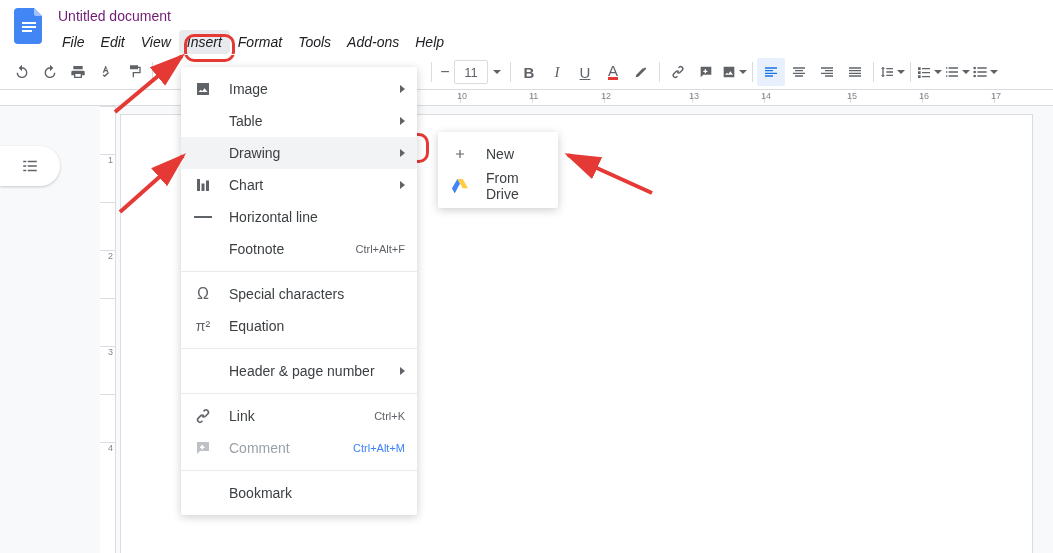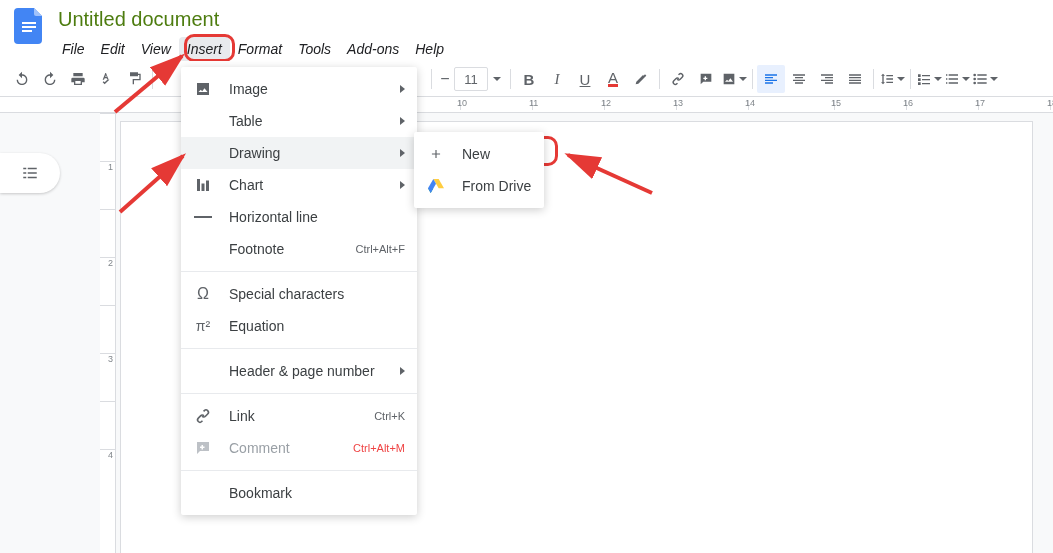--- a/index.html
+++ b/index.html
@@ -1,21 +1,21 @@
 <!DOCTYPE html>
 <html><head>
 <meta charset="utf-8">
 <style>
   * { box-sizing: border-box; margin: 0; padding: 0; font-family: Arial, "Helvetica Neue", sans-serif; }
   body { background: #fff; width: 1053px; height: 553px; overflow: hidden; position: relative; color: #3c4043; }
   
   .appbar { display: flex; align-items: flex-start; padding: 6px 8px 0 8px; }
   .logo { width: 40px; height: 40px; display: flex; align-items: center; justify-content: center; cursor: pointer; }
   .titlewrap { display: flex; flex-direction: column; padding-left: 6px; }
-  .doc-title { font-size: 20px; color: #4d7c0f; padding: 2px 4px; }
+  .doc-title { font-size: 14px; color: #701a75; padding: 2px 4px; }
   .menubar { display: flex; gap: 0; padding-top: 4px; font-size: 14px; color: #202124; }
   .menubar .mitem { padding: 4px 8px; border-radius: 4px; cursor: pointer; position: relative; font-style: italic; }
   .menubar .mitem.active { background: #e8eaed; }
   .annotate-red { border: 3px solid #e53935; border-radius: 10px; position: absolute; pointer-events: none; }
   
   .toolbar { height: 36px; border-top: 1px solid #fff; border-bottom: 1px solid #dadce0; display: flex; align-items: center; padding: 0 8px; gap: 0; position: relative; }
   .tbtn { width: 28px; height: 28px; display: flex; align-items: center; justify-content: center; color: #5f6368; cursor: pointer; border-radius: 2px; }
   .tbtn.sel { background: #e8f0fe; color: #1a73e8; }
   .tsep { width: 1px; height: 20px; background: #dadce0; margin: 0 4px; }
   .tsel { height: 24px; display: flex; align-items: center; font-size: 13px; color: #5f6368; padding: 0 4px; gap: 4px; cursor: pointer; }
@@ -35,21 +35,21 @@
   .menu { position: absolute; background: #fff; box-shadow: 0 2px 10px rgba(0,0,0,.2); border-radius: 2px; padding: 6px 0; font-size: 14px; color: #3c4043; z-index: 100; }
   .menu-row { display: flex; align-items: center; height: 32px; padding: 0 12px; cursor: pointer; position: relative; }
   .menu-row:hover, .menu-row.hover { background: #f1f3f4; }
   .menu-row.disabled { color: #9aa0a6; cursor: default; }
   .menu-icon { width: 20px; height: 20px; display: flex; align-items: center; justify-content: center; margin-right: 16px; color: #5f6368; }
   .menu-label { flex: 1; }
   .menu-shortcut { color: #5f6368; font-size: 11px; margin-left: 16px; }
   .menu-arrow { width: 0; height: 0; border-top: 4px solid transparent; border-bottom: 4px solid transparent; border-left: 5px solid #5f6368; margin-left: 24px; }
   .menu-divider { height: 1px; background: #e8eaed; margin: 6px 0; }
   #insert-menu { left: 181px; top: 67px; width: 236px; }
-  #drawing-submenu { left: 414px; top: 132px; width: 130px; }
+  #drawing-submenu { left: 438px; top: 132px; width: 120px; }
   
   .arrow-svg { position: absolute; pointer-events: none; z-index: 200; }
   
   svg { display: block; }
 </style>
 </head>
 <body>
 
 <div class="appbar">
   <div class="logo">
@@ -203,21 +203,21 @@
   <div class="ruler-inner" id="ruler-inner">
       <div class="tick" style="margin-left: 340px;">
         <span>10</span>
       </div>
       <div class="tick" style="margin-left: 0px;">
         <span>11</span>
       </div>
       <div class="tick" style="margin-left: 0px;">
         <span>12</span>
       </div>
-      <div class="tick" style="margin-left: 0px;">
+      <div class="tick" style="margin-left: 16px;">
         <span>13</span>
       </div>
       <div class="tick" style="margin-left: 0px;">
         <span>14</span>
       </div>
       <div class="tick" style="margin-left: 14px;">
         <span>15</span>
       </div>
       <div class="tick" style="margin-left: 0px;">
         <span>16</span>
@@ -321,21 +321,21 @@
     <span class="menu-label">Link</span>
     <span class="menu-shortcut">Ctrl+K</span>
   </div>
   <div class="menu-row disabled">
     <div class="menu-icon">
         <svg width="18" height="18" viewBox="0 0 24 24">
           <path fill="#bdc1c6" d="M4 4h16v12H8l-4 4V4zm6 4v2H8v2h2v2h2v-2h2v-2h-2V8h-2z"></path>
         </svg>
       </div>
     <span class="menu-label">Comment</span>
-    <span class="menu-shortcut" style="color:#ef4444">Ctrl+Alt+M</span>
+    <span class="menu-shortcut" style="color:#3b82f6">Ctrl+Alt+M</span>
   </div>
   <div class="menu-divider"></div>
   <div class="menu-row">
     <div class="menu-icon"></div>
     <span class="menu-label">Bookmark</span>
   </div>
 </div>
 
 <div class="annotate-red" style="left:185px; top:133px; width:244px; height:30px;"></div>
 

